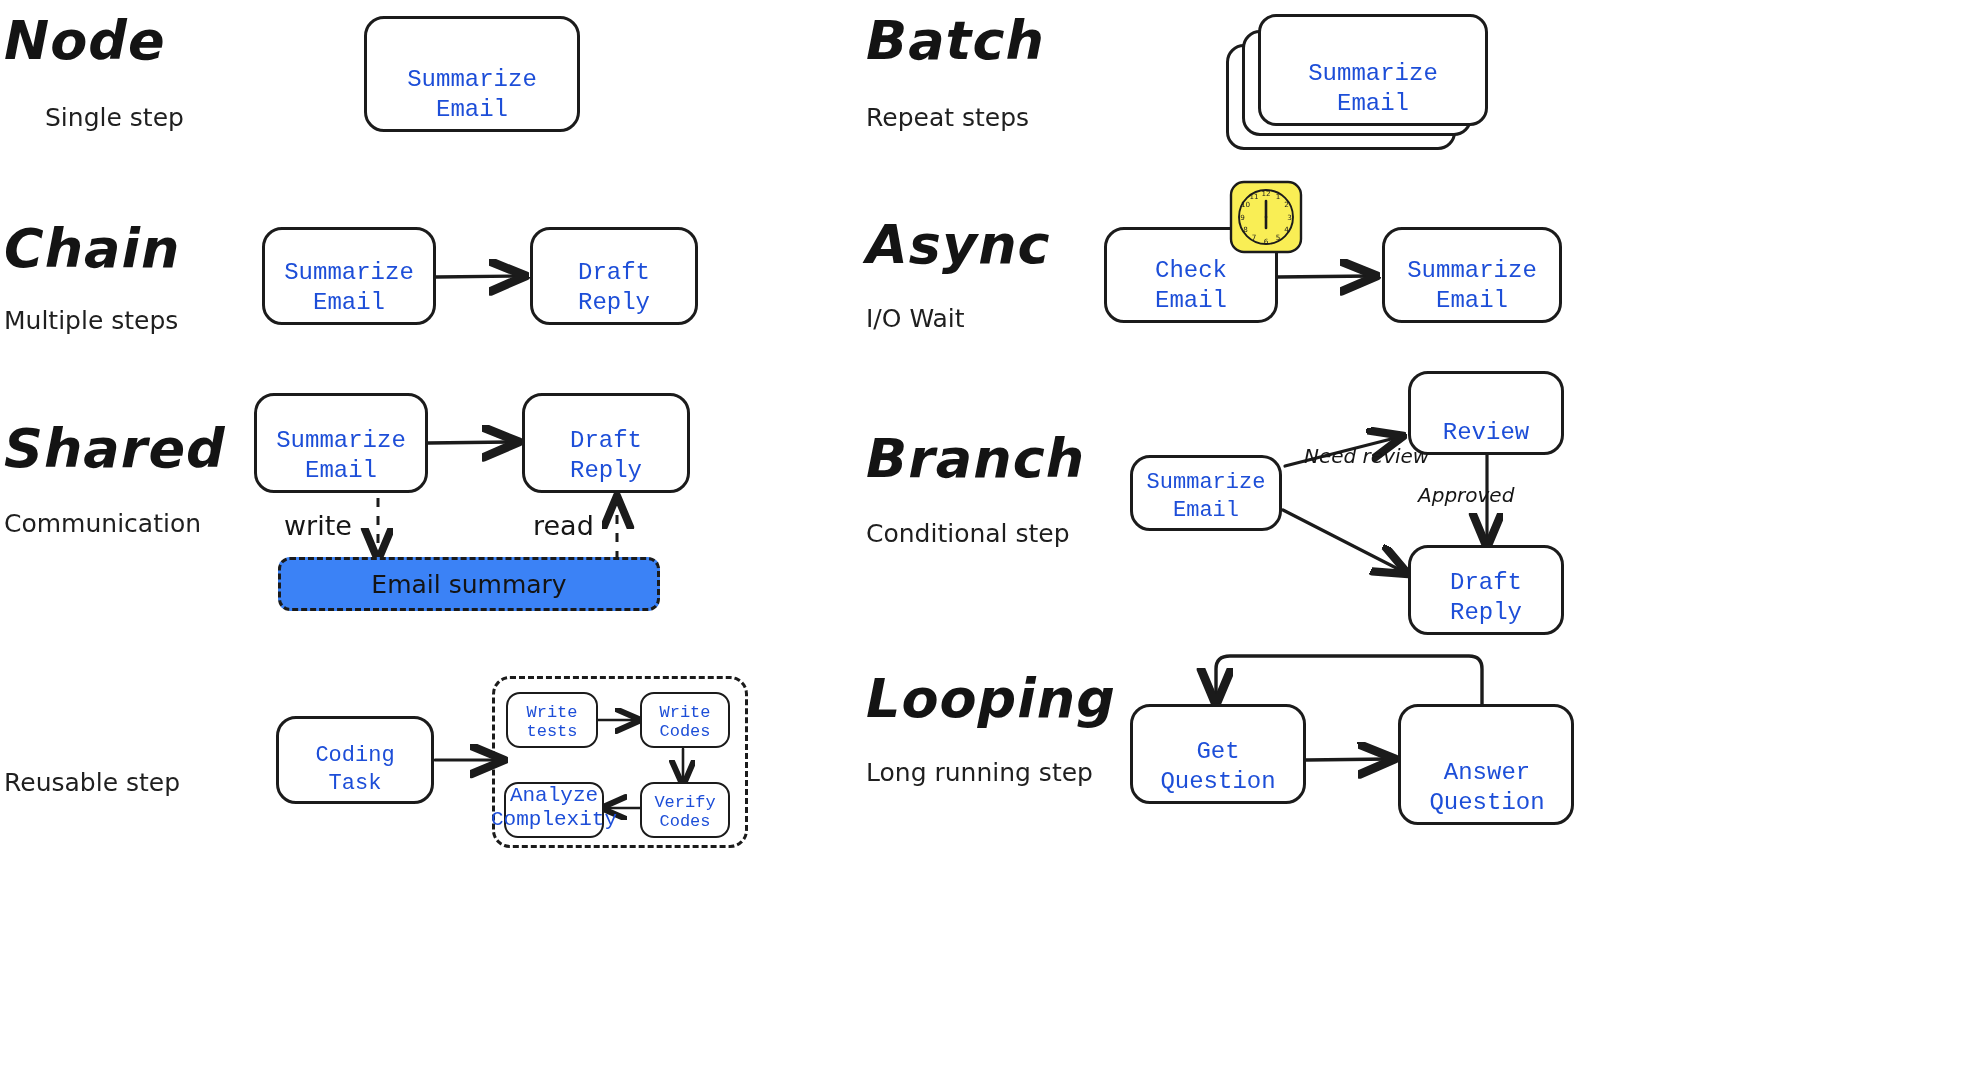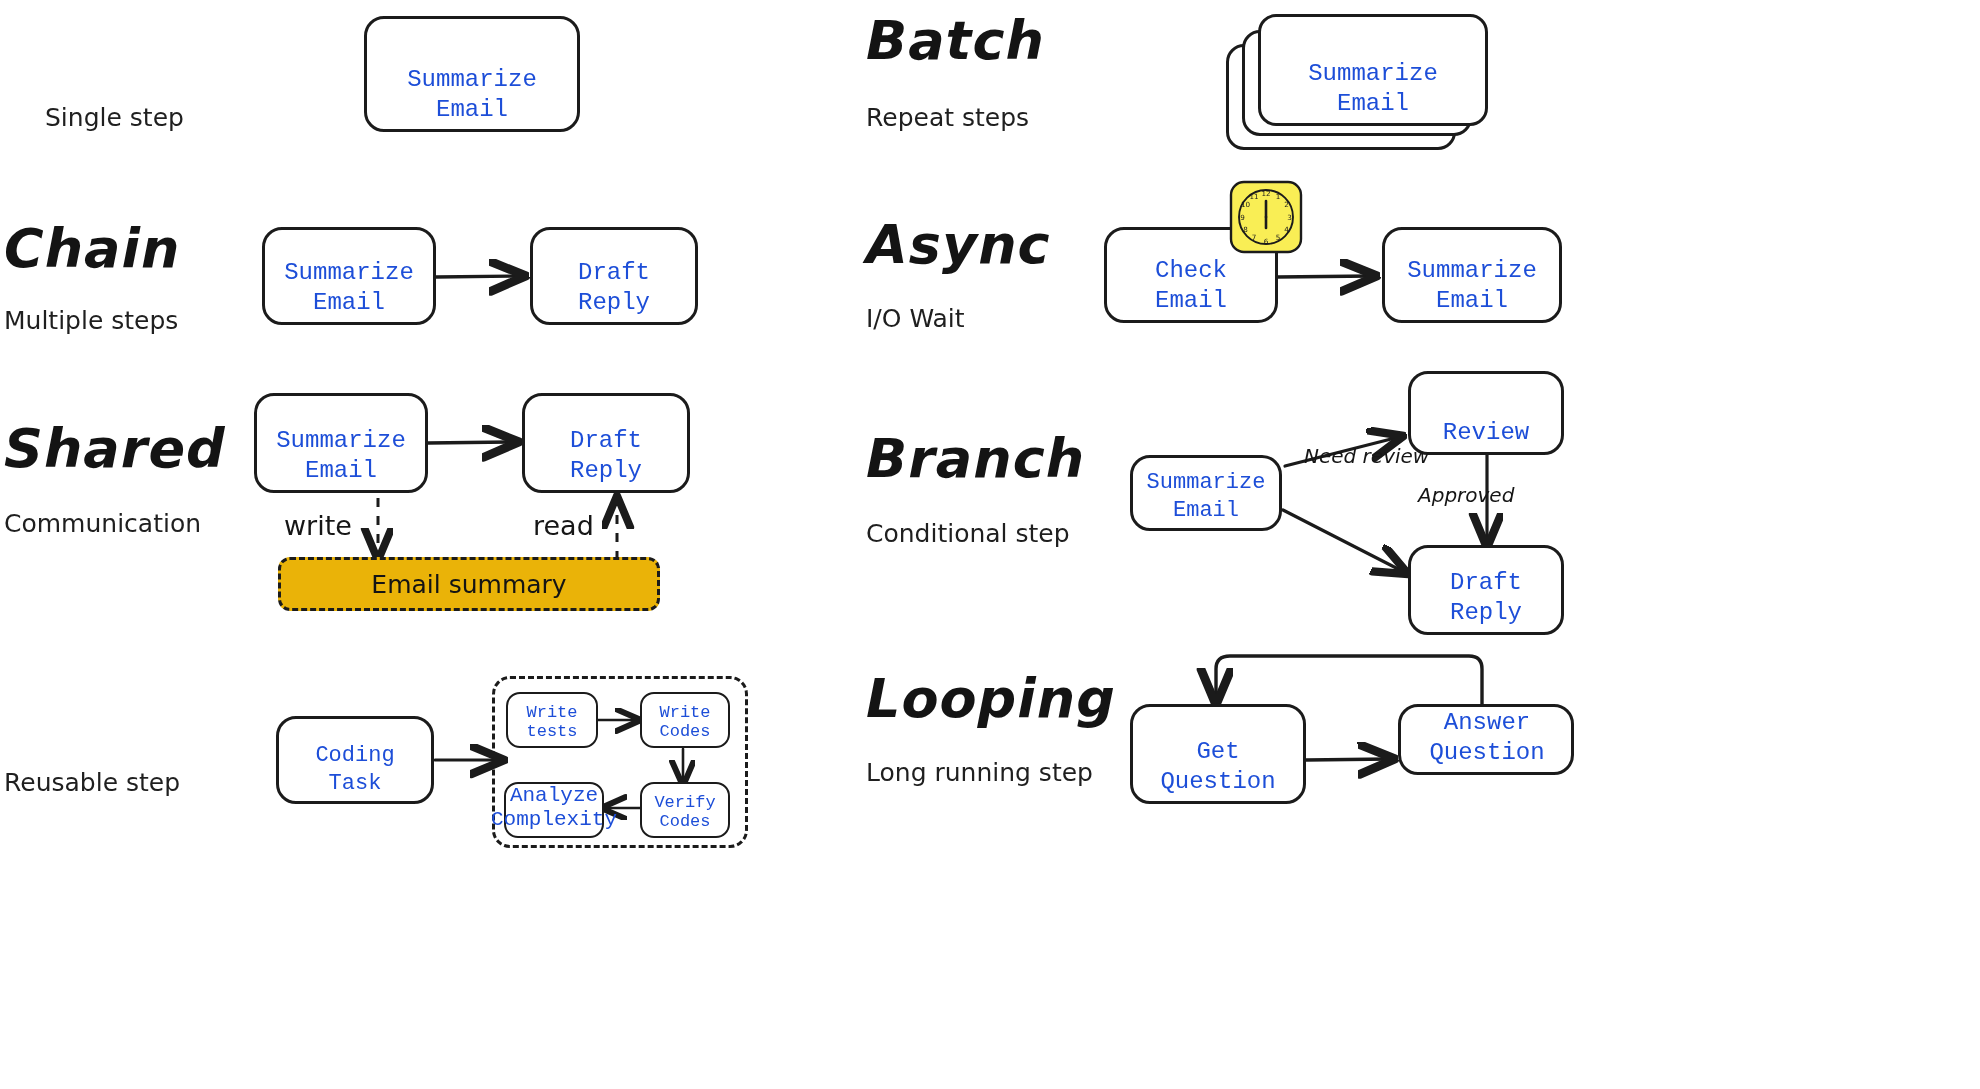--- a/index.html
+++ b/index.html
@@ -27,21 +27,21 @@
     display:flex;align-items:flex-end;justify-content:center;text-align:center;
     font-size:24px;line-height:1.25;color:#1d4ed8;
     font-family:Liberation Mono, monospace;
     padding:4px 6px;
   }
   .node.tiny{font-size:17px;border-width:2.5px;border-radius:14px;line-height:1.15;}
   .node .ln{display:block;}
 
   .dashbox{
     position:absolute;box-sizing:border-box;
-    border:3px dashed #1b1b1b;border-radius:12px;background:#eab308;
+    border:3px dashed #1b1b1b;border-radius:12px;background:#3b82f6;
     display:flex;align-items:center;justify-content:center;
     font-size:25px;color:#141414;font-family:"DejaVu Sans", sans-serif;
   }
   .dashgroup{
     position:absolute;box-sizing:border-box;
     border:3px dashed #1b1b1b;border-radius:18px;background:transparent;
   }
 
   
   .edgelabel{
@@ -121,20 +121,21 @@
 
     <g>
       <path d="M1306,760 L1390,759" fill="none" stroke="#1b1b1b" stroke-width="3.4" stroke-linecap="round" marker-end="url(#ah)"></path>
     </g>
 
     <g>
       <path d="M1482,710 L1482,669 Q1482,656 1469,656 L1230,656 Q1216,656 1216,669 L1216,700" fill="none" stroke="#1b1b1b" stroke-width="3.4" stroke-linecap="round" stroke-linejoin="round" marker-end="url(#ah)"></path>
     </g>
   </svg>
 
+  <div class="title" style="left:4px;top:14px;">Node</div>
   <div class="subtitle" style="left:4px;top:105px;margin-left:41px;">Single step</div>
 
   <div class="node" style="left:364px;top:16px;width:216px;height:116px;">
     <span>
       <span class="ln">Summarize</span>
       <span class="ln">Email</span>
     </span>
   </div>
 
   <div class="title" style="left:866px;top:14px;">Batch</div>
@@ -285,20 +286,20 @@
 
   <div class="title" style="left:866px;top:672px;">Looping</div>
   <div class="subtitle" style="left:866px;top:760px;">Long running step</div>
 
   <div class="node" style="left:1130px;top:704px;width:176px;height:100px;">
     <span>
       <span class="ln">Get</span>
       <span class="ln">Question</span>
     </span>
   </div>
-  <div class="node" style="left:1398px;top:704px;width:176px;height:71px;padding-left:8px;">
+  <div class="node" style="left:1398px;top:704px;width:176px;height:121px;padding-left:8px;">
     <span>
       <span class="ln">Answer</span>
       <span class="ln">Question</span>
     </span>
   </div>
 
 </div>
 
 </body></html>

